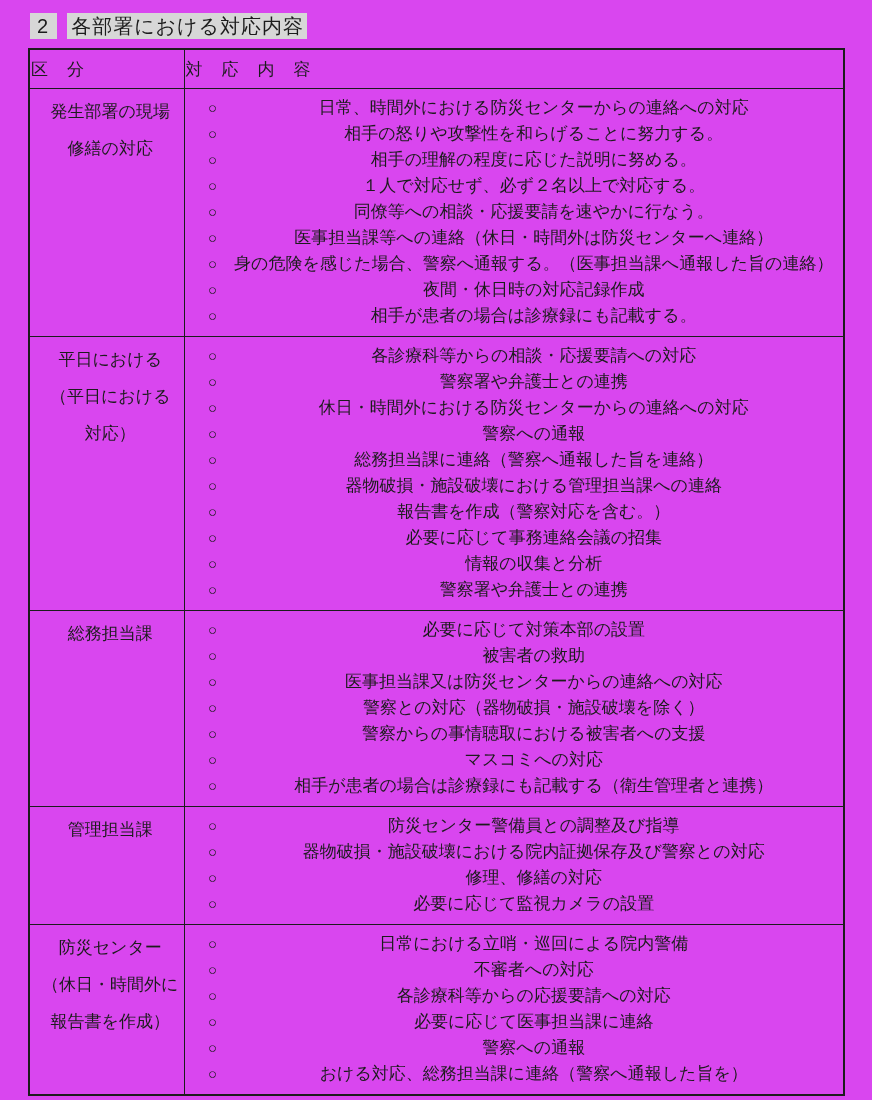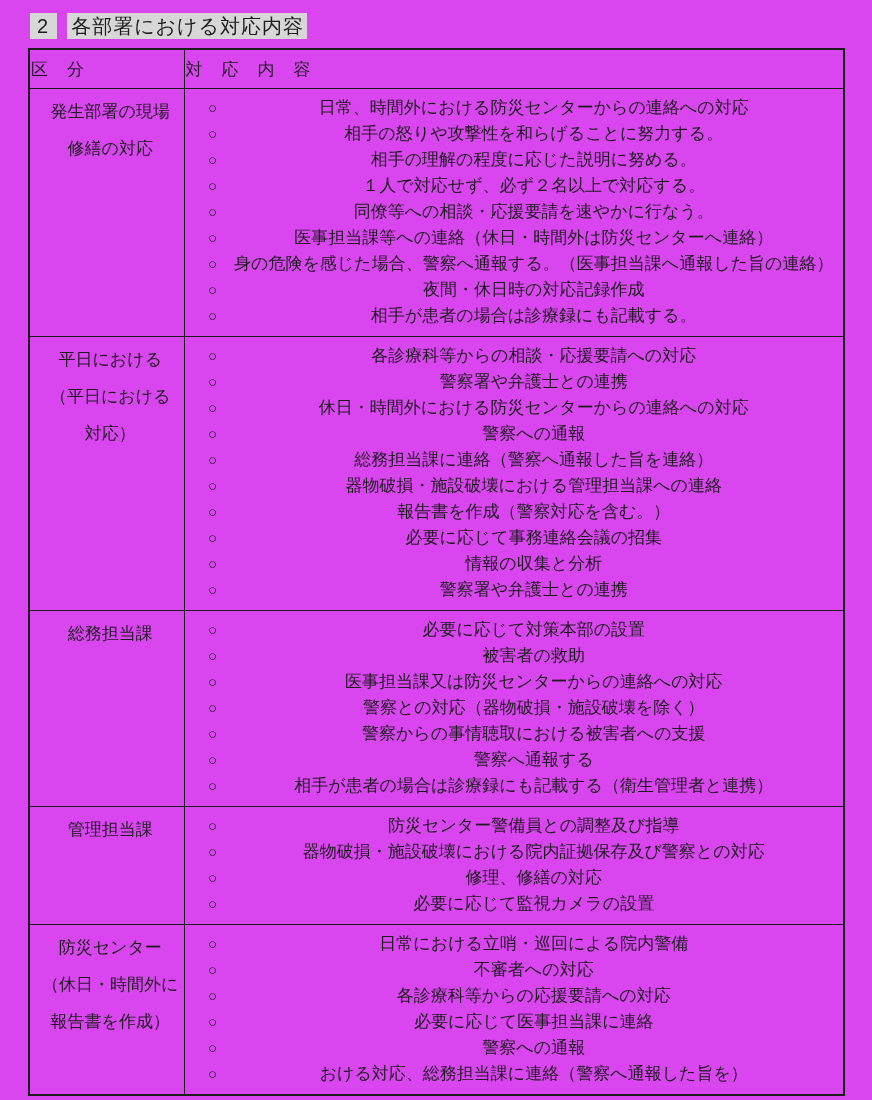--- a/index.html
+++ b/index.html
@@ -211,21 +211,21 @@
             <div class="item">
               <span class="bullet">○</span>
               <span class="itext">警察との対応（器物破損・施設破壊を除く）</span>
             </div>
             <div class="item">
               <span class="bullet">○</span>
               <span class="itext">警察からの事情聴取における被害者への支援</span>
             </div>
             <div class="item">
               <span class="bullet">○</span>
-              <span class="itext">警察へ通報する</span>
+              <span class="itext">マスコミへの対応</span>
             </div>
             <div class="item">
               <span class="bullet">○</span>
               <span class="itext">相手が患者の場合は診療録にも記載する（衛生管理者と連携）</span>
             </div>
           </td>
         </tr>
         <tr>
           <td class="cat">
             <div class="cat-line">管理担当課</div>

